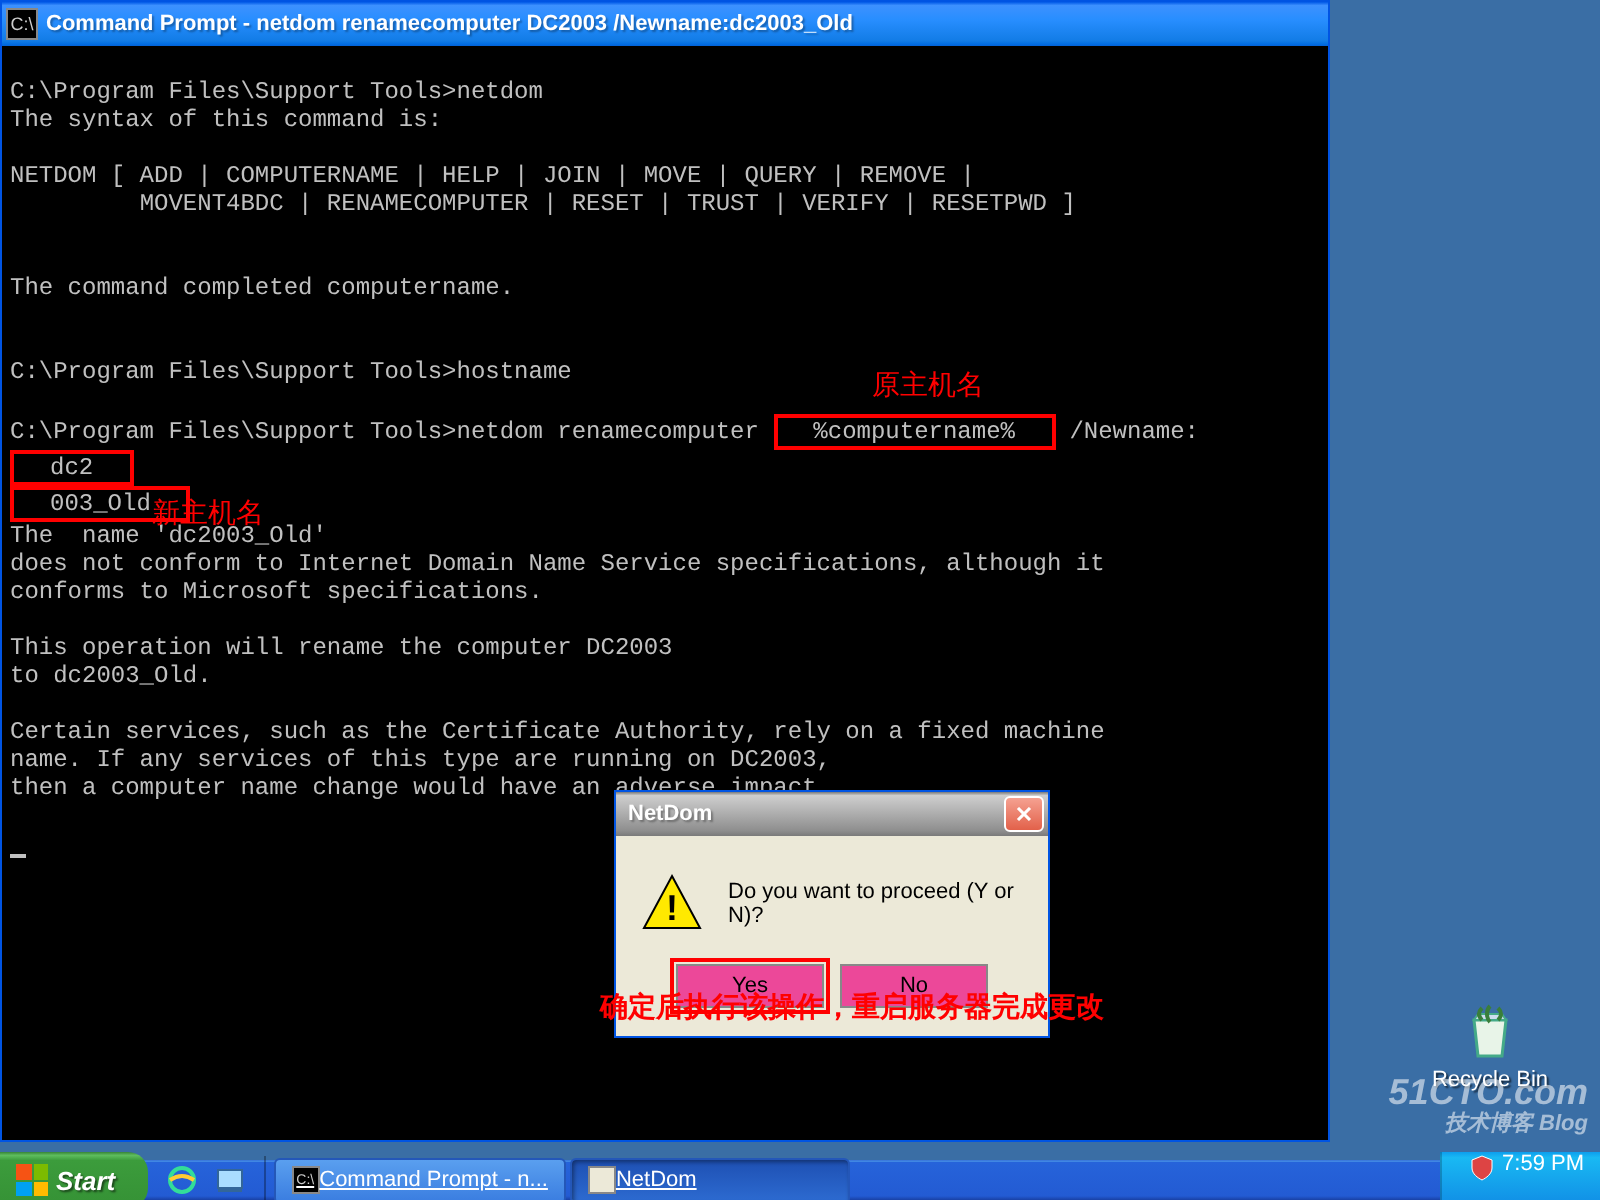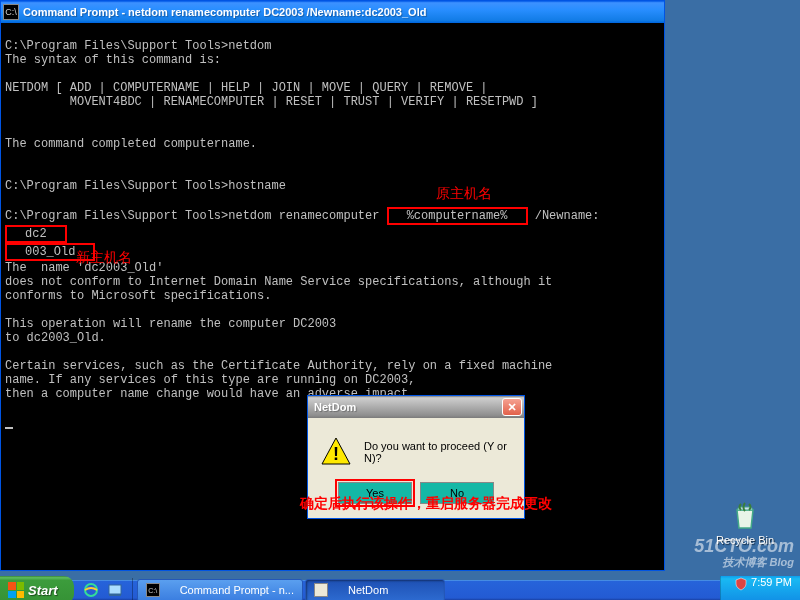--- a/index.html
+++ b/index.html
@@ -20,21 +20,21 @@
 
 .dialog { position: absolute; left: 307px; top: 395px; width: 218px; background: #ece9d8; border: 1px solid #0054e3; box-shadow: 2px 2px 4px rgba(0,0,0,.4); }
 .dialog-titlebar { height: 22px; background: linear-gradient(to bottom, #7a7a7a 0%, #cecece 8%, #b5b5b5 40%, #8e8e8e 88%, #7a7a7a 100%); display: flex; align-items: center; padding: 0 2px; }
 .dialog-title { color: #fff; font-size: 11px; font-weight: bold; flex: 1; padding-left: 4px; text-shadow: 1px 1px 1px rgba(0,0,0,.3); }
 .dialog-close { width: 20px; height: 18px; background: linear-gradient(to bottom, #f5a191, #e2614a); border: 1px solid #fff; border-radius: 3px; color: #fff; font-size: 11px; font-weight: bold; display: flex; align-items: center; justify-content: center; }
 .dialog-body { padding: 18px 12px 14px; display: flex; align-items: center; gap: 12px; }
 .warning-icon { width: 32px; height: 32px; position: relative; }
 .warning-icon svg { width: 32px; height: 32px; }
 .dialog-text { font-size: 11px; color: #000; }
 .dialog-buttons { display: flex; justify-content: center; gap: 8px; padding: 0 12px 14px; }
-.dialog-btn { width: 74px; height: 22px; background: #14b8a6; border: 1px solid #888; font-size: 11px; cursor: pointer; }
+.dialog-btn { width: 74px; height: 22px; background: #ec4899; border: 1px solid #888; font-size: 11px; cursor: pointer; }
 .dialog-btn.yes { outline: 2px solid #f00; outline-offset: 1px; }
 
 .annotation-below { color: #f00; font-family: SimSun, serif; font-size: 14px; font-weight: bold; position: absolute; left: 300px; top: 495px; }
 
 
 .desktop-icon { position: absolute; right: 20px; top: 500px; text-align: center; width: 70px; }
 .desktop-icon .icon-img { width: 32px; height: 32px; margin: 0 auto 2px; }
 .desktop-icon .icon-label { color: #fff; font-size: 11px; text-shadow: 1px 1px 1px rgba(0,0,0,.7); }
 
 
@@ -42,21 +42,21 @@
 .watermark .sub { font-size: 11px; }
 
 
 .taskbar { position: absolute; bottom: 0; left: 0; right: 0; height: 20px; background: linear-gradient(to bottom, #3168d5 0%, #4993e6 3%, #2663da 6%, #235bd3 90%, #1941a5 100%); display: flex; align-items: center; }
 .start-btn { height: 28px; padding: 0 16px 0 8px; background: linear-gradient(to bottom, #388438 0%, #5ebd5e 6%, #3c9c3c 15%, #369336 85%, #276b27 100%); border-radius: 0 10px 10px 0; display: flex; align-items: center; gap: 4px; color: #fff; font-size: 13px; font-weight: bold; font-style: italic; text-shadow: 1px 1px 1px rgba(0,0,0,.5); cursor: pointer; }
 .start-logo { width: 16px; height: 16px; display: grid; grid-template-columns: 1fr 1fr; grid-template-rows: 1fr 1fr; gap: 1px; }
 .start-logo span:nth-child(1){background:#f65314}.start-logo span:nth-child(2){background:#7cbb00}.start-logo span:nth-child(3){background:#00a1f1}.start-logo span:nth-child(4){background:#ffbb00}
 .quick-launch { display: flex; align-items: center; gap: 2px; padding: 0 6px; border-right: 1px solid rgba(0,0,0,.3); height: 24px; }
 .ql-item { width: 22px; height: 22px; display: flex; align-items: center; justify-content: center; cursor: pointer; }
 .task-btns { display: flex; align-items: center; gap: 2px; padding: 0 4px; }
-.task-btn { height: 23px; padding: 0 8px; background: linear-gradient(to bottom, #5a9fef, #3a7de0); border: 1px solid #2457b8; border-radius: 3px; display: flex; align-items: center; gap: 20px; font-size: 11px; color: #fff; cursor: pointer; min-width: 140px; }
+.task-btn { height: 23px; padding: 0 8px; background: linear-gradient(to bottom, #5a9fef, #3a7de0); border: 1px solid #2457b8; border-radius: 3px; display: flex; align-items: center; gap: 0; font-size: 11px; color: #fff; cursor: pointer; min-width: 140px; text-decoration: underline; }
 .task-btn.active { background: linear-gradient(to bottom, #1e50b3, #2d6bd1); box-shadow: inset 1px 1px 2px rgba(0,0,0,.4); }
 .systray { margin-left: auto; height: 28px; background: linear-gradient(to bottom, #0d9eed 0%, #19b9f3 10%, #1190e6 90%, #0c7dd8 100%); display: flex; padding: 0 8px 0 12px; gap: 2px; border-left: 1px solid rgba(0,0,0,.2); }
 .tray-icon { width: 16px; height: 16px; display: flex; align-items: center; justify-content: center; }
 .clock { color: #fff; font-size: 11px; }
 </style>
 </head>
 <body>
 
 <div class="cmd-window">
   <div class="cmd-titlebar">

